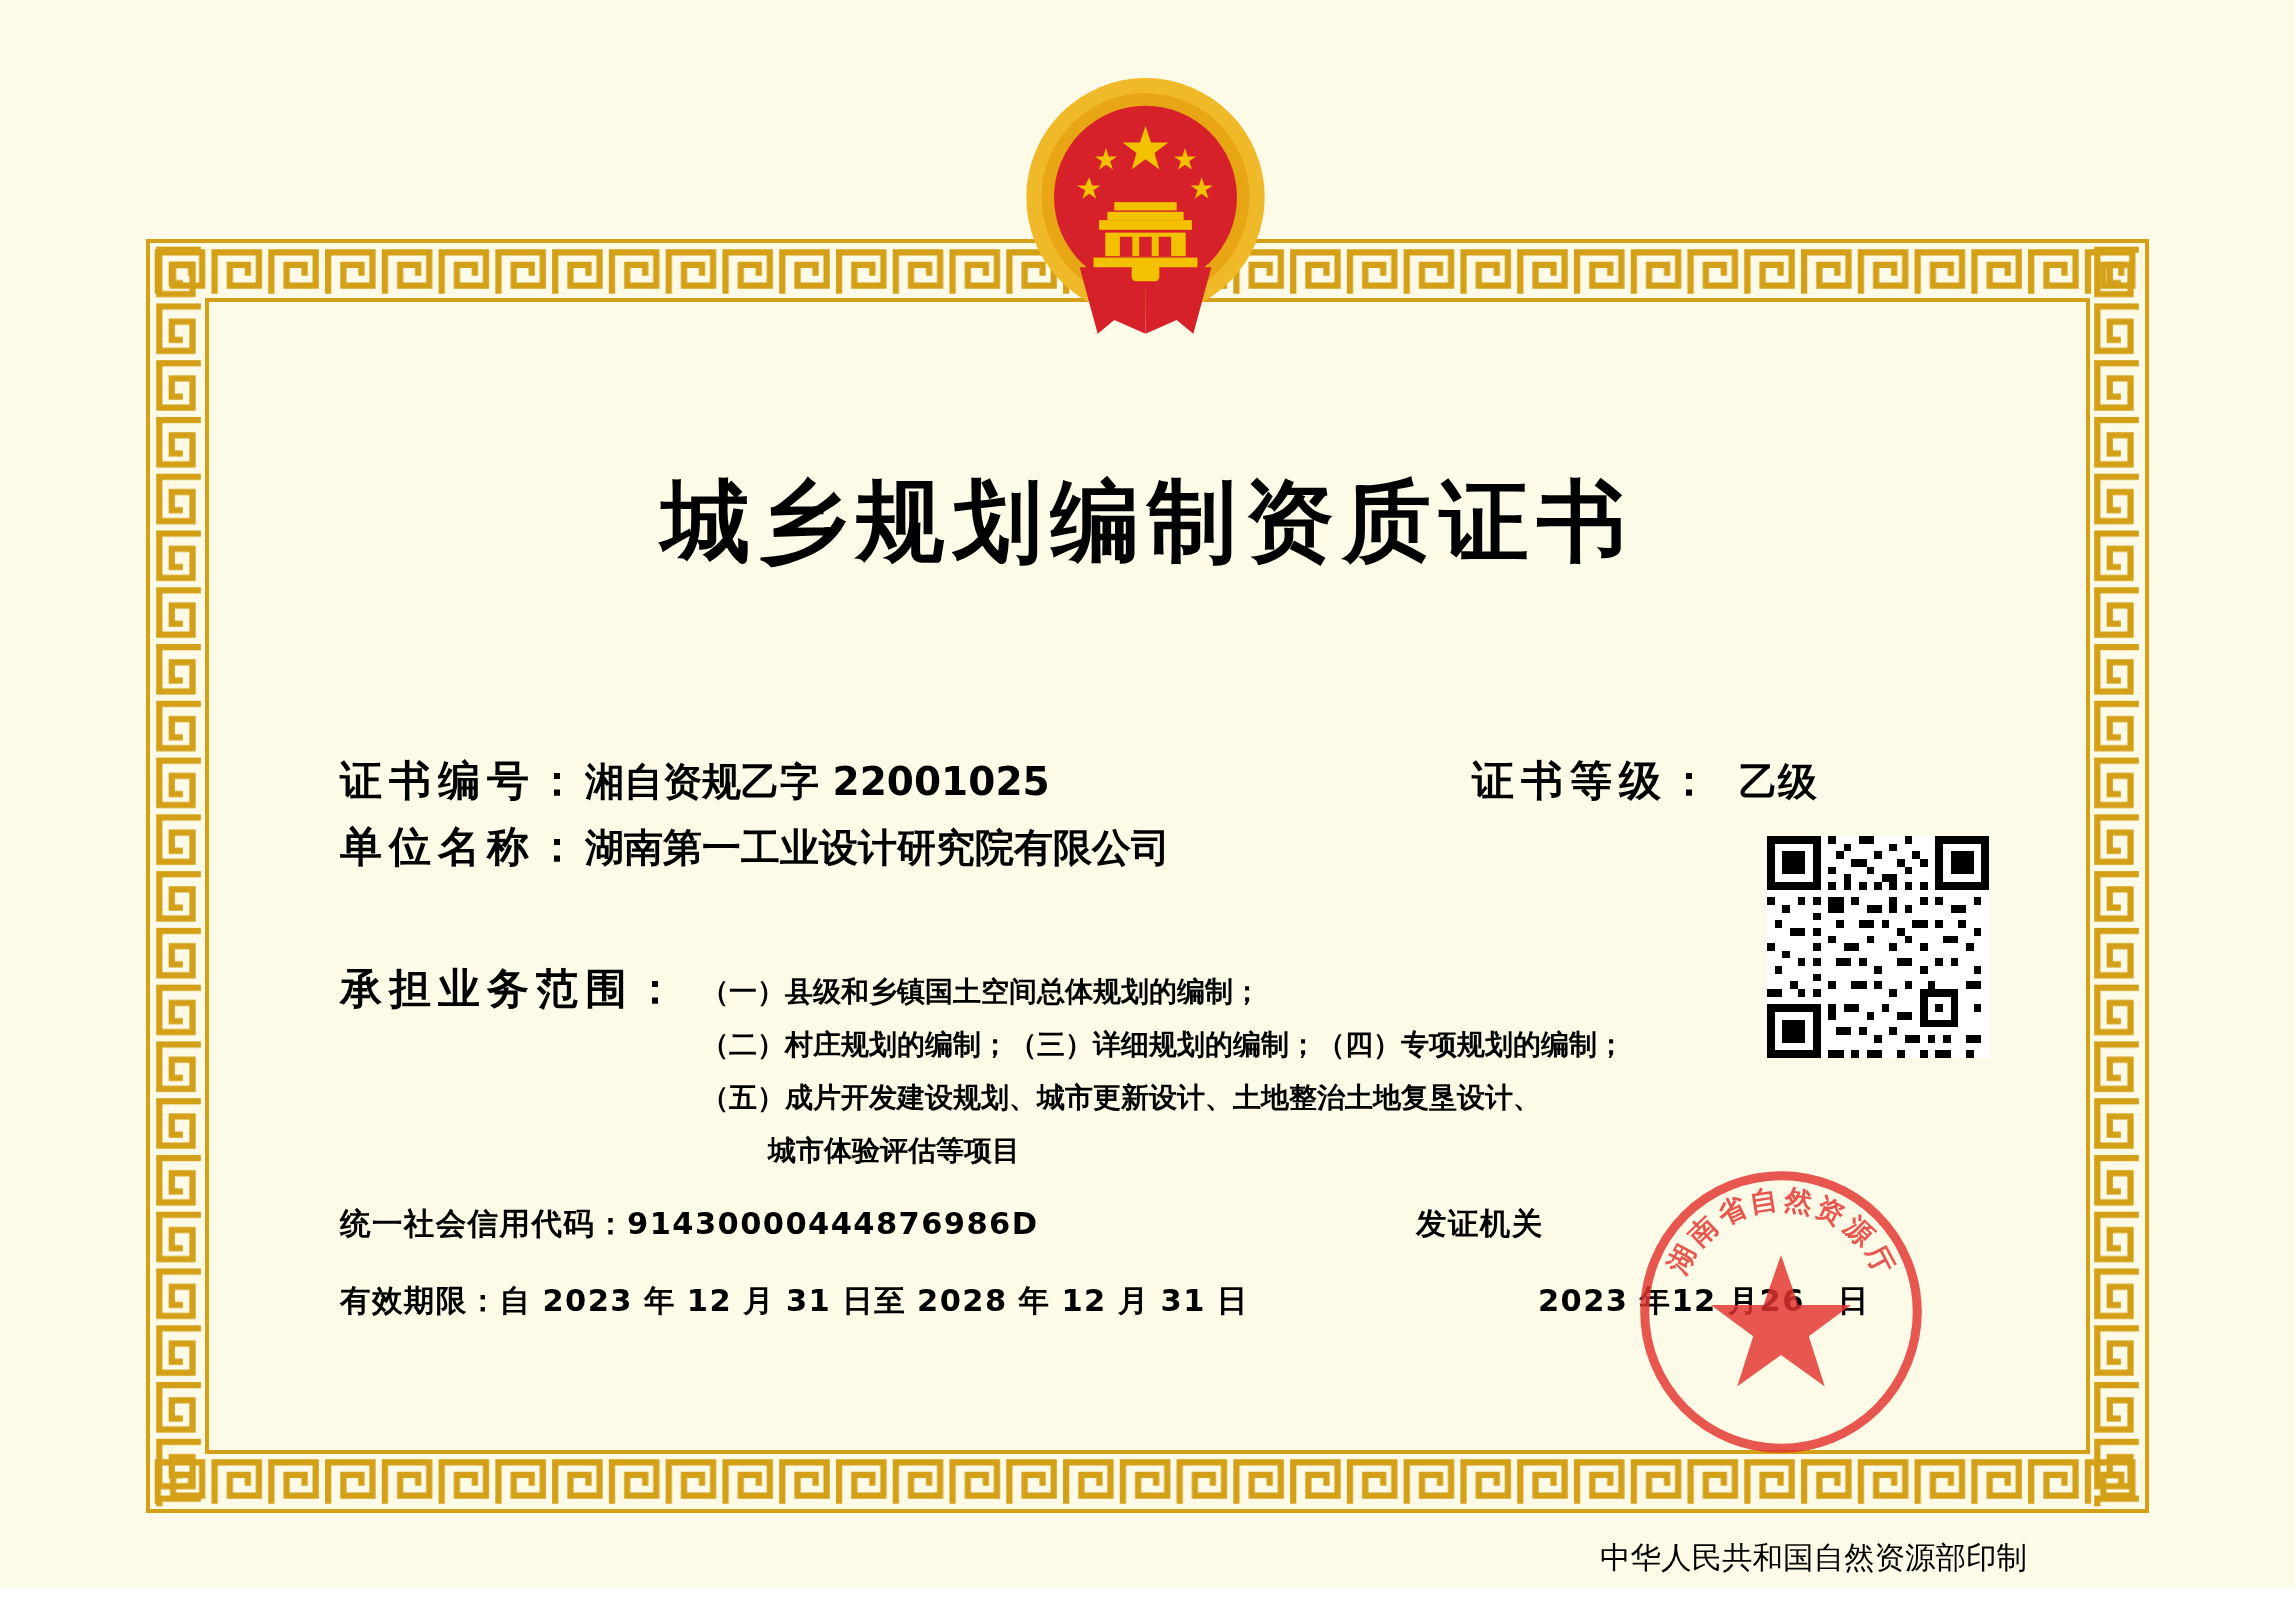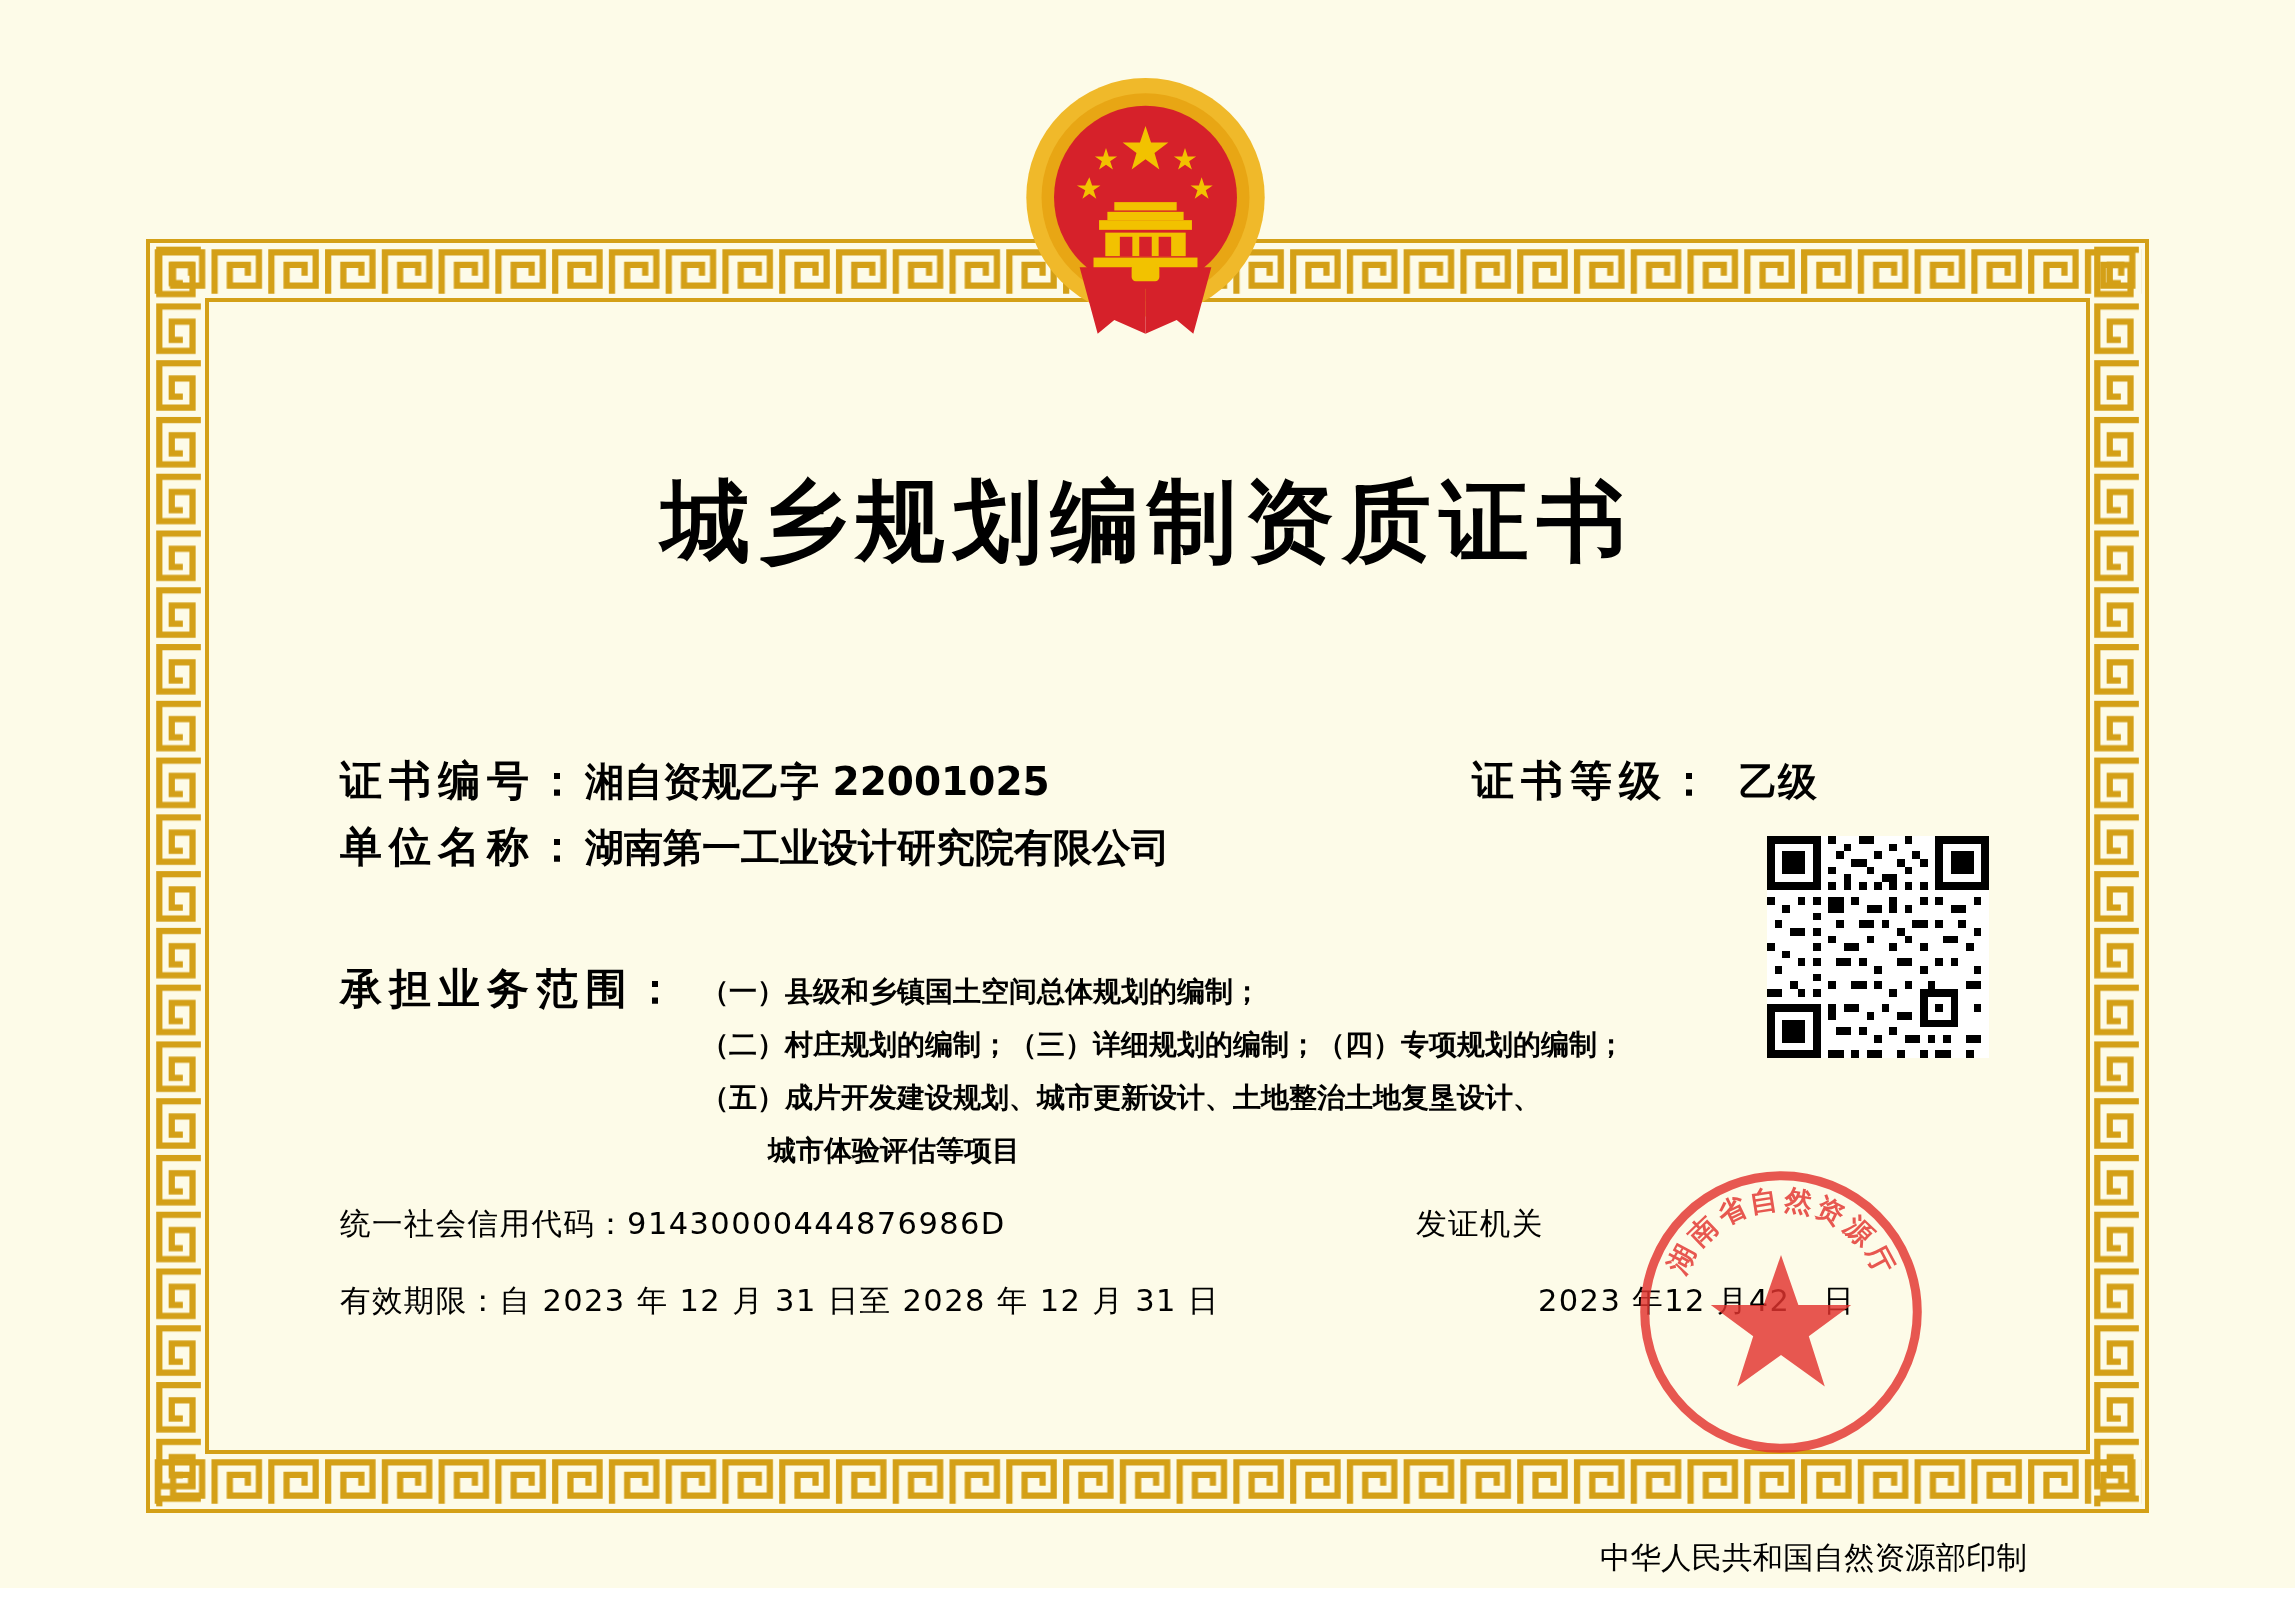--- a/index.html
+++ b/index.html
@@ -112,21 +112,21 @@
   }
   .scope-line.indent { padding-left: 67px; }
 
   #row-credit  { left: 340px; top: 1204px; }
   #row-issuer  { left: 1416px; top: 1204px; }
   #row-valid   { left: 340px; top: 1281px; }
   #row-date    { left: 1538px; top: 1281px; }
 
   .plain {
     font-size: 30.5px;
-    font-weight: normal;
+    font-weight: bold;
     letter-spacing: 1.4px;
   }
   .gap { display: inline-block; width: 11px; }
 
   
   .qr {
     position: absolute;
     left: 1767px;
     top: 836px;
     width: 222px;
@@ -315,21 +315,21 @@
     <span class="plain">日</span>
   </div>
 
   <div class="field-row" id="row-date">
     <span class="plain">2023</span>
     <span class="gap"></span>
     <span class="plain">年</span>
     <span class="plain">12</span>
     <span class="gap"></span>
     <span class="plain">月</span>
-    <span class="plain">42</span>
+    <span class="plain">26</span>
     <span class="gap"></span>
       <span class="gap"></span>
       <span class="gap"></span>
     <span class="plain">日</span>
   </div>
 
   <div class="qr">
     <svg width="222" height="222" viewBox="0 0 29 29" shape-rendering="crispEdges" xmlns="http://www.w3.org/2000/svg">
       <rect width="29" height="29" fill="#ffffff"></rect>
       <g fill="#000000">

